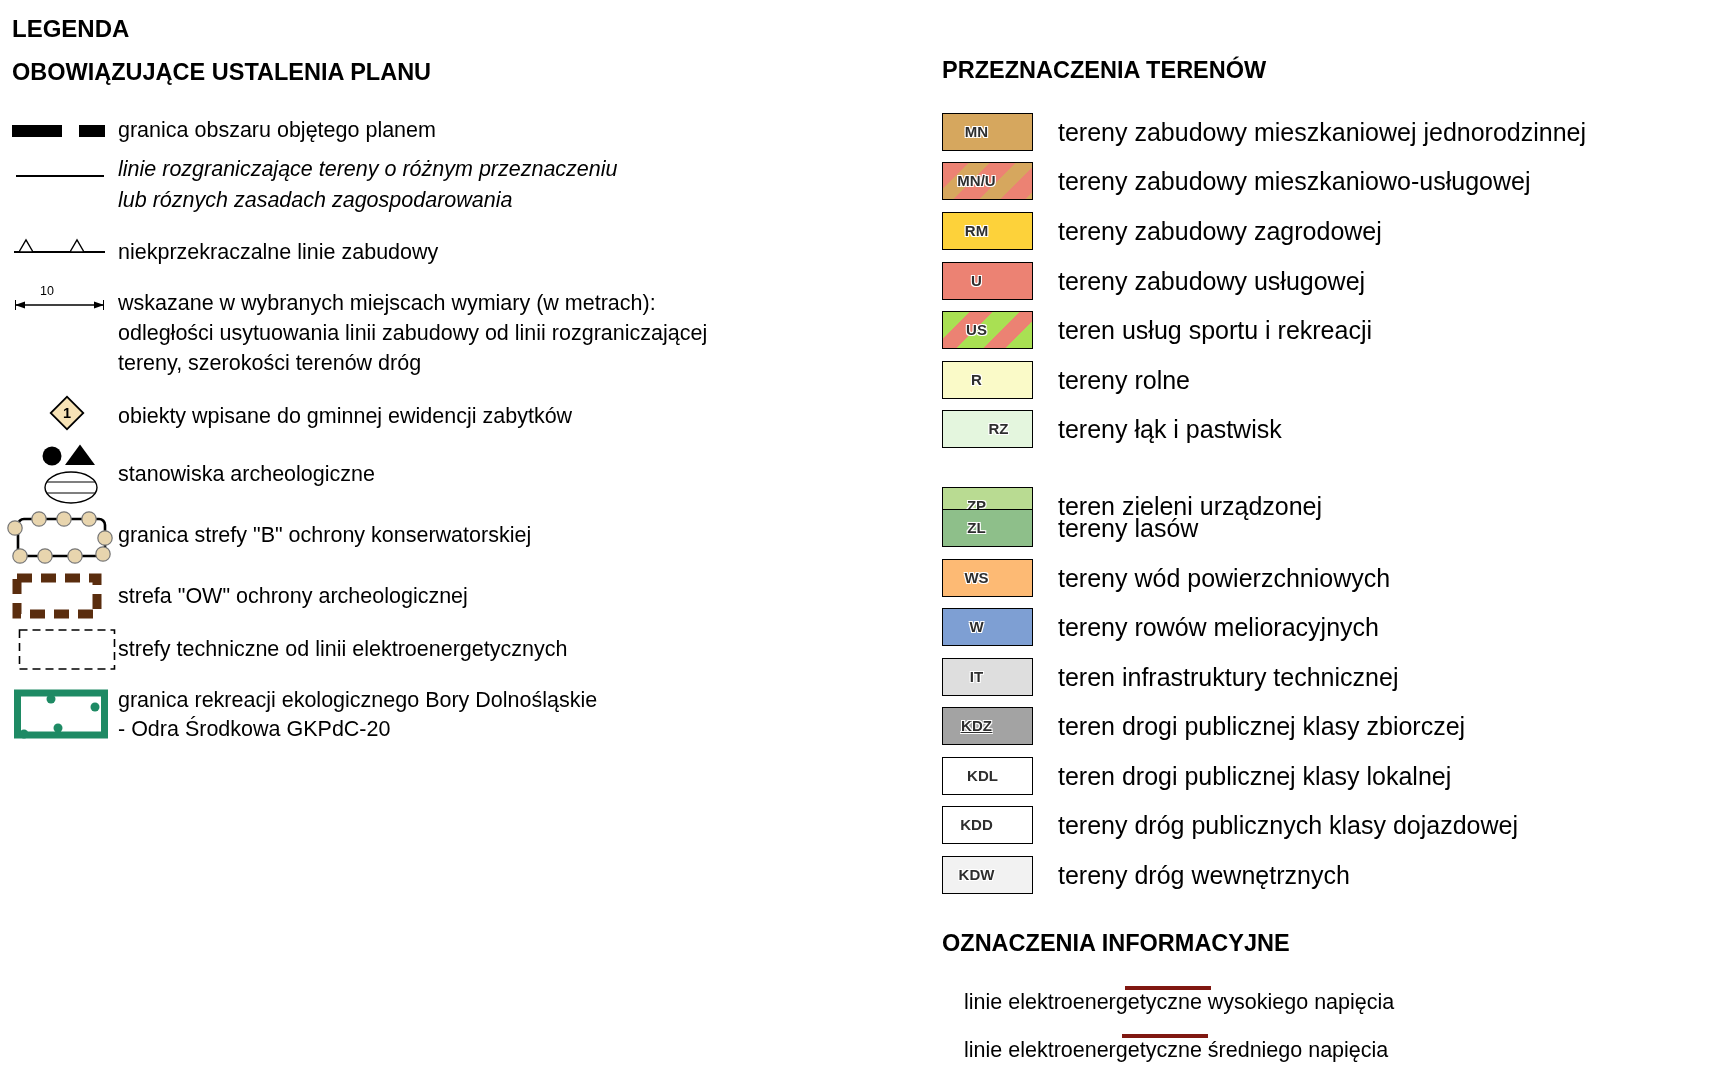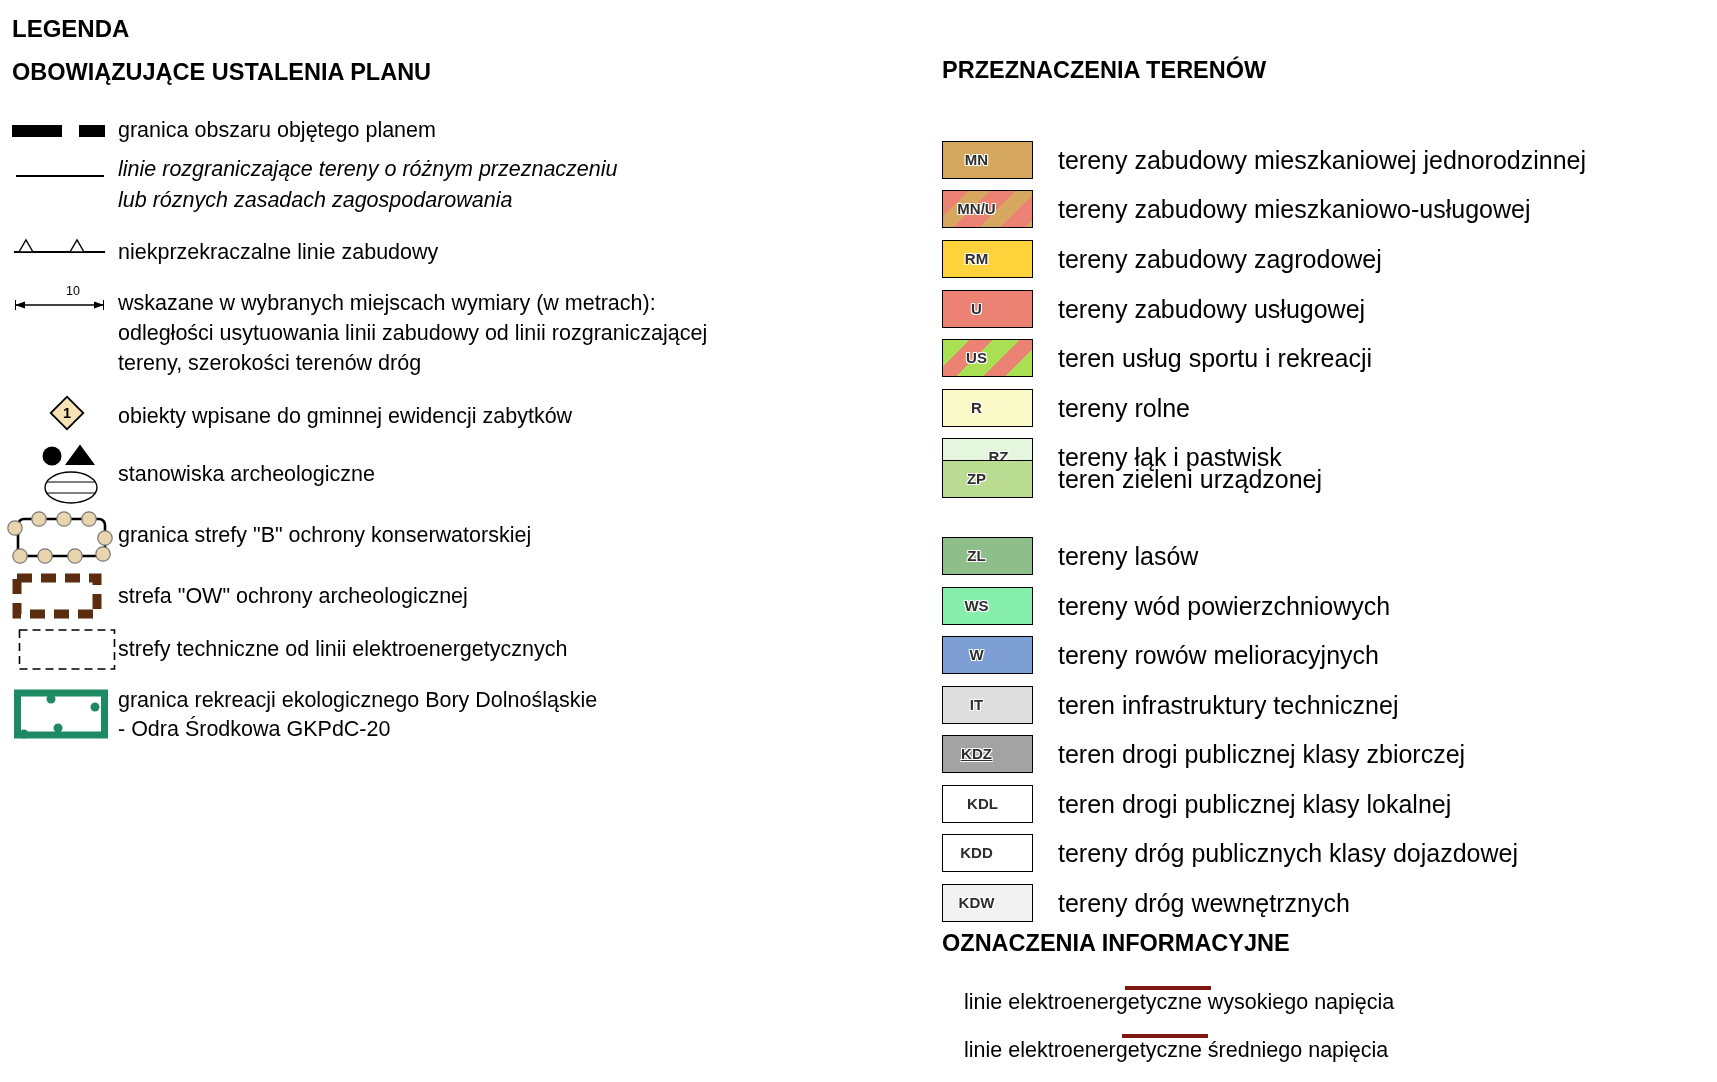--- a/index.html
+++ b/index.html
@@ -11,23 +11,23 @@
   .h-left    { left:12px;  top:59px; }
   .h-zones   { left:942px; top:57px; }
   .h-info    { left:942px; top:930px; }
 
   .sym { position:absolute; }
 
   .b-label { position:absolute; left:118px; font-size:21.5px; line-height:30px; white-space:nowrap; }
   .lh31 { line-height:31px;font-style:italic; }
   .lh29 { line-height:29px; }
 
-  .dim-num { position:absolute; left:28px; top:0; width:40px; text-align:right; font-size:12.5px; }
-
-  .zone-row { position:absolute; left:942px; width:720px; height:38px;margin-top:28px; }
+  .dim-num { position:absolute; left:28px; top:0; width:40px; text-align:left; font-size:12.5px; }
+
+  .zone-row { position:absolute; left:942px; width:720px; height:38px; }
   .swatch { position:absolute; left:0; top:0; width:91px; height:38px;
             border:1.5px solid #000; box-sizing:border-box;
             font-size:15px; font-weight:bold; color:#2e2e2e;
             text-align:center; line-height:35px; padding-right:22px;
             text-shadow:-1px -1px 0 #fff, 1px -1px 0 #fff, -1px 1px 0 #fff, 1px 1px 0 #fff;
             white-space:nowrap; }
   .sw-mnu { background:repeating-linear-gradient(135deg,#ec8273 0px,#ec8273 18px,#d6a75e 18px,#d6a75e 33px); }
   .sw-us  { background:repeating-linear-gradient(135deg,#a9e053 0px,#a9e053 19px,#ec8273 19px,#ec8273 35px); }
   .zone-label { position:absolute; left:116px; top:0; height:38px; line-height:38px;
                 font-size:25px; white-space:nowrap; }
@@ -174,30 +174,30 @@
     <div class="zone-label">teren usług sportu i rekreacji</div>
   </div>
   <div class="zone-row" style="top:361px">
     <div class="swatch" style="background-color: rgb(250, 250, 200);">R</div>
     <div class="zone-label">tereny rolne</div>
   </div>
   <div class="zone-row" style="top:410px">
     <div class="swatch" style="background-color: rgb(228, 246, 222); padding-left: 44px;">RZ</div>
     <div class="zone-label">tereny łąk i pastwisk</div>
   </div>
-  <div class="zone-row" style="top:432px">
+  <div class="zone-row" style="top:487px">
     <div class="swatch" style="background-color: rgb(185, 219, 146);">ZP</div>
     <div class="zone-label">teren zieleni urządzonej</div>
   </div>
   <div class="zone-row" style="top:509px">
     <div class="swatch" style="background-color: rgb(142, 191, 138);">ZL</div>
     <div class="zone-label">tereny lasów</div>
   </div>
   <div class="zone-row" style="top:559px">
-    <div class="swatch" style="background-color: #86efac;">WS</div>
+    <div class="swatch" style="background-color: #fdba74;">WS</div>
     <div class="zone-label">tereny wód powierzchniowych</div>
   </div>
   <div class="zone-row" style="top:608px">
     <div class="swatch" style="background-color: rgb(126, 159, 211);">W</div>
     <div class="zone-label">tereny rowów melioracyjnych</div>
   </div>
   <div class="zone-row" style="top:658px">
     <div class="swatch" style="background-color: rgb(222, 222, 222);">IT</div>
     <div class="zone-label">teren infrastruktury technicznej</div>
   </div>

